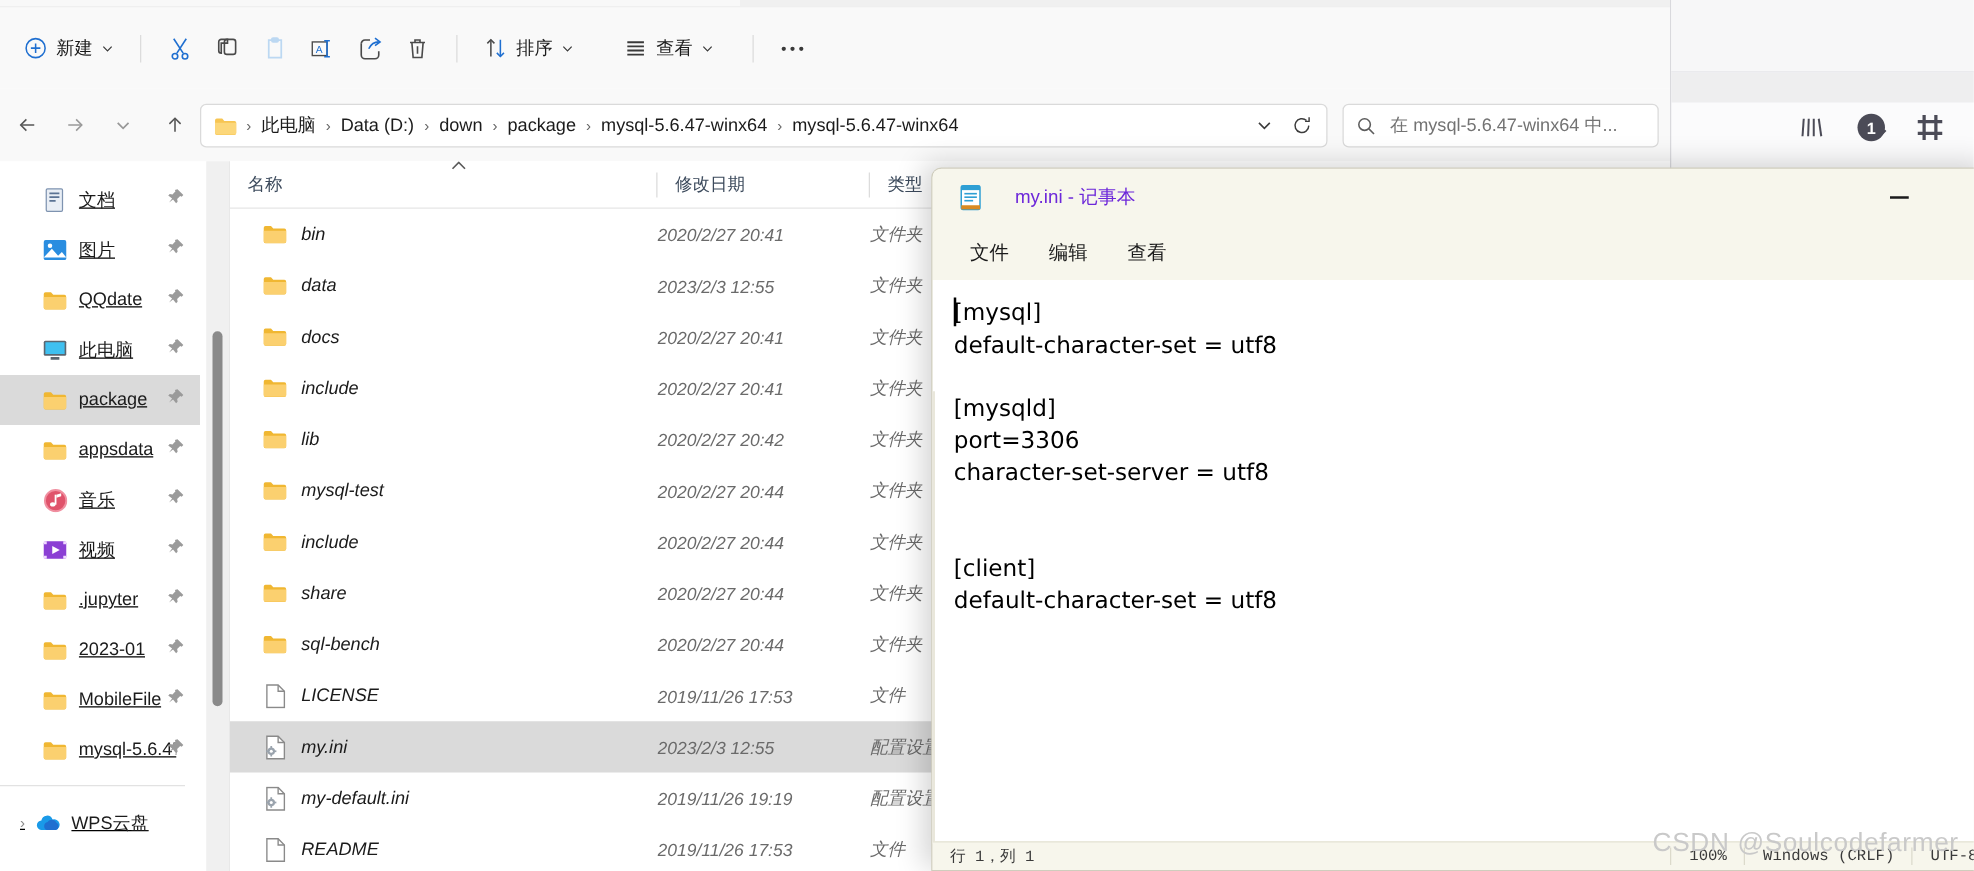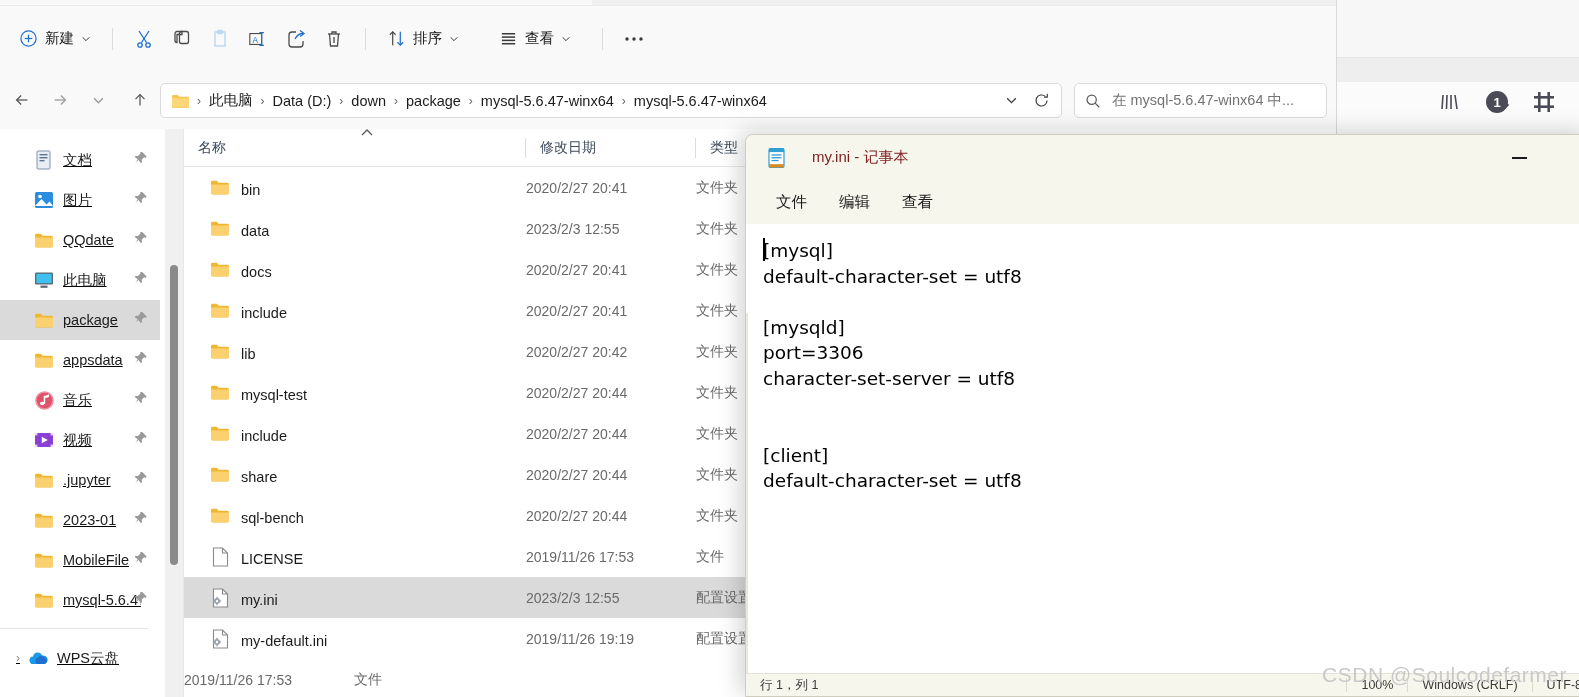--- a/index.html
+++ b/index.html
@@ -167,22 +167,22 @@
     height: 20px; background: #dcdcdc;
   }
   .sort-caret {
     position: absolute; left: 176px; top: -2px; color: #5a5a5a; font-size: 12px;
   }
   .frow {
     height: 41px; display: flex; align-items: center; position: relative;
   }
   .frow.sel { background: #dadada; }
   .fcell {
-    font-size: 14.5px; color: #1b1b1b; display: flex; align-items: flex-end;
-    overflow: hidden; white-space: nowrap;
+    font-size: 14.5px; color: #1b1b1b; display: flex; align-items: center;
+    overflow: hidden; white-space: nowrap; font-style: italic;
   }
   .fcell.name { padding-left: 26px; }
   .fcell.date { color: #6a6a6a; font-size: 14px; }
   .fcell.type { color: #6a6a6a; font-size: 14px; }
   .f-ico {
     width: 20px; height: 20px; margin-right: 11px; flex: none;
     display: flex; align-items: center; justify-content: center;
   }
 
   
@@ -192,21 +192,21 @@
     border: 1px solid #cfcdbd;
     border-radius: 8px 8px 0 0;
     box-shadow: -6px -3px 22px rgba(0,0,0,0.17);
     overflow: hidden;
   }
   .np-title {
     height: 45px; display: flex; align-items: center; padding-left: 20px;
     background: #f7f6ec; position: relative;
   }
   .np-ico { width: 22px; height: 22px; margin-right: 24px; flex: none; }
-  .np-title-text { font-size: 15px; color: #7f1d1d; }
+  .np-title-text { font-size: 15px; color: #6d28d9; }
   .np-min {
     position: absolute; right: 52px; top: 0; width: 46px; height: 45px;
     display: flex; align-items: center; justify-content: center;
   }
   .np-min .bar { width: 15px; height: 2px; background: #1b1b1b; }
   .np-menu {
     height: 44px; display: flex; align-items: center; padding-left: 18px;
     gap: 8px; background: #f7f6ec;
   }
   .np-menu-item {
@@ -224,21 +224,21 @@
   }
   .np-caret {
     position: absolute; left: 16px; top: 118px; width: 1.5px; height: 22px;
     background: #000;
   }
   .np-status {
     position: absolute; left: 0; bottom: 0; width: 850px; height: 23px;
     background: #f7f6ec; border-top: 1px solid #e4e2d4;
     display: flex; align-items: center; font-size: 12.5px; color: #3a3a3a;
   }
-  .np-status .seg { padding: 0 14px; white-space: nowrap; }
+  .np-status .seg { padding: 0 14px; white-space: nowrap; font-family: Liberation Mono, monospace; }
   .np-status .seg.b { border-left: 1px solid #dcdacb; }
   .np-status .spacer { flex: 1; }
   .np-left-edge {
     position: absolute; left: 0; top: 89px; width: 2px; height: 451px;
     background: #e9e7db;
   }
 
   
   .watermark {
     position: absolute; right: 12px; top: 663px;
@@ -848,20 +848,29 @@
                     <rect x="7.1" y="12.3" width="2" height="1.4"></rect>
                   </g>
                 </svg>
               </span>
               <span>my-default.ini</span>
             </span>
             <span class="fcell date" style="width:170px">2019/11/26 19:19</span>
             <span class="fcell type" style="width:120px">配置设置</span>
           </div>
           <div class="frow">
+            <span class="fcell name" style="width:342px">
+              <span class="f-ico">
+                <svg width="17" height="20" viewBox="0 0 17 20">
+                  <path d="M1.5 1 h9 l5 5 v13 h-14 z" fill="#ffffff" stroke="#8a8a8a" stroke-width="1.1"></path>
+                  <path d="M10.5 1 v5 h5" fill="none" stroke="#8a8a8a" stroke-width="1.1"></path>
+                </svg>
+              </span>
+              <span>README</span>
+            </span>
             <span class="fcell date" style="width:170px">2019/11/26 17:53</span>
             <span class="fcell type" style="width:120px">文件</span>
           </div>
         </div>
     </div>
   </div>
 
   <div class="notepad">
     <div class="np-title">
       <span class="np-ico">

